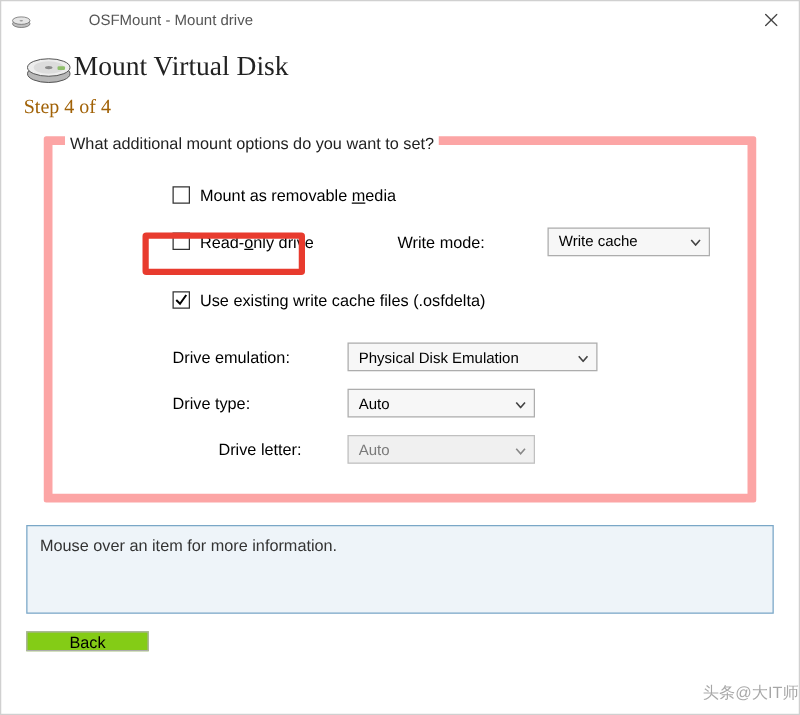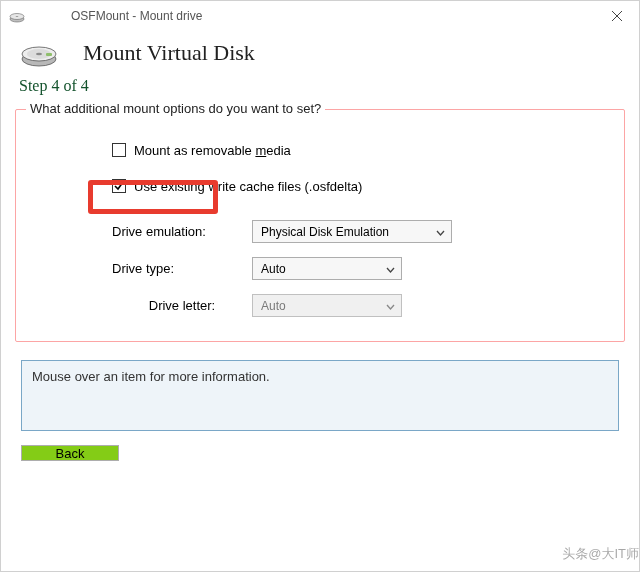--- a/index.html
+++ b/index.html
@@ -28,42 +28,42 @@
   .titlebar .close {
     width: 45px; height: 30px;
     display: flex; align-items: center; justify-content: center;
     color: #444;
   }
 
   
   .header {
     display: flex; align-items: center;
     padding: 6px 18px 2px;
-    gap: 24px;
+    gap: 0;
   }
   .header .drive-icon { width: 40px; height: 32px; }
   .header h1 {
     margin: 0;
     font-family: "Comic Sans MS", "Segoe Print", cursive;
     font-weight: 400;
     font-size: 22px;
     color: #222;
   }
   .step {
     padding: 6px 18px 4px;
     font-family: "Comic Sans MS", "Segoe Print", cursive;
     font-size: 16px;
-    color: #14532d;
+    color: #a16207;
   }
 
   
   .groupbox {
     position: relative;
-    margin: 10px 14px 0;
-    border: 1px solid #fca5a5;
+    margin: 10px 34px 0;
+    border: 7px solid #fca5a5;
     border-radius: 2px;
     padding: 28px 20px 20px 20px;
   }
   .groupbox > .legend {
     position: absolute;
     top: -9px; left: 10px;
     background: #fff;
     padding: 0 4px;
     font-size: 13px;
     color: #222;
@@ -205,20 +205,37 @@
     <label class="checkbox">
       <span class="box">
           <svg width="10" height="10" viewBox="0 0 10 10">
             <polyline points="1,5 4,8 9,1" fill="none" stroke="#000" stroke-width="1.6"></polyline>
           </svg>
         </span>
       <span><span>Mount as removable </span><span class="underline-accel">m</span><span>edia</span></span>
     </label>
   </div>
 
+  <div class="readonly-row">
+    <label class="checkbox">
+      <span class="box">
+          <svg width="10" height="10" viewBox="0 0 10 10">
+            <polyline points="1,5 4,8 9,1" fill="none" stroke="#000" stroke-width="1.6"></polyline>
+          </svg>
+        </span>
+      <span><span>Read-</span><span class="underline-accel">o</span><span>nly drive</span></span>
+    </label>
+    <span class="wm-label">Write mode:</span>
+    <div class="select w130">
+      <span>Write cache</span>
+      <span class="arr"><svg width="9" height="6" viewBox="0 0 9 6">
+            <polyline points="1,1 4.5,5 8,1" fill="none" stroke="#444" stroke-width="1.3"></polyline>
+          </svg></span>
+    </div>
+  </div>
 
   <div class="highlight-box"></div>
 
   <div class="row short" style="margin-bottom:22px;">
     <label class="checkbox checked">
       <span class="box">
           <svg width="10" height="10" viewBox="0 0 10 10">
             <polyline points="1,5 4,8 9,1" fill="none" stroke="#000" stroke-width="1.6"></polyline>
           </svg>
         </span>

